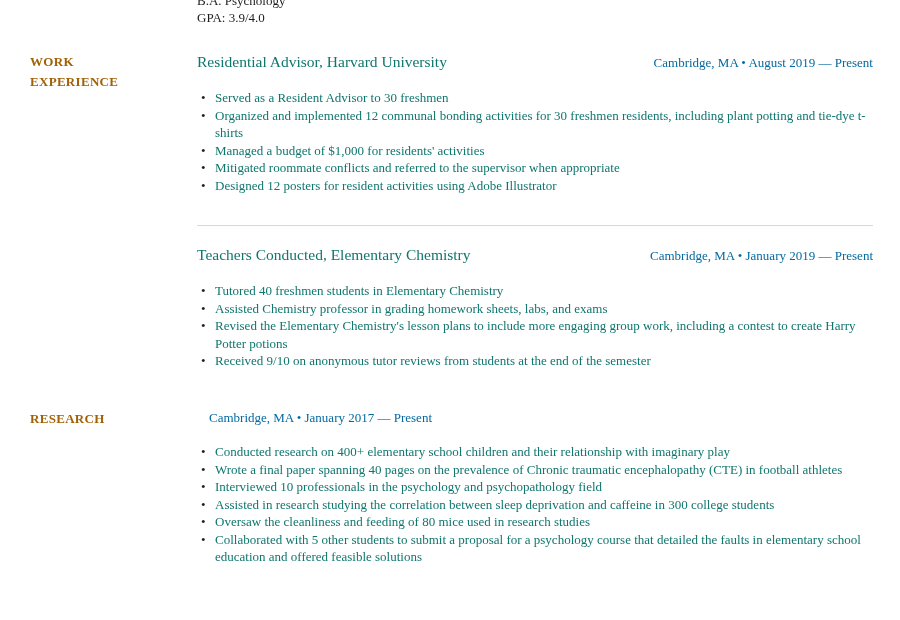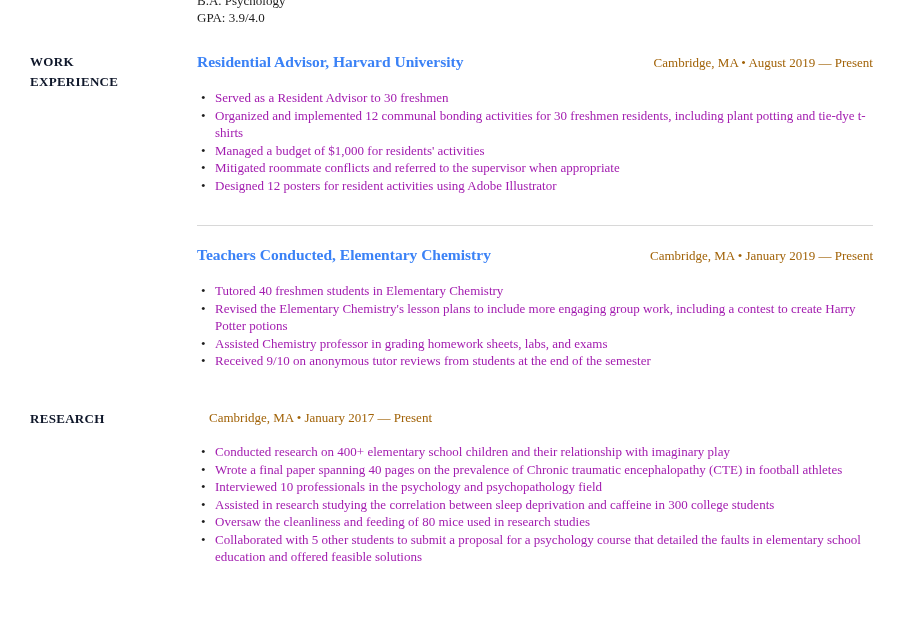--- a/index.html
+++ b/index.html
@@ -35,51 +35,51 @@
   .section-work { margin-top: 26px; }
   .section-research { margin-top: 39px; }
   .side-label {
     width: 167px;
     flex: 0 0 167px;
     padding-right: 60px;
     font-weight: 700;
     font-size: 13px;
     line-height: 20px;
     letter-spacing: 0.3px;
-    color: #0f172a;
+    color: #a16207;
   }
   .content { flex: 1 1 auto; min-width: 0; }
 
   .entry-head {
     display: flex;
     justify-content: space-between;
     align-items: baseline;
   }
   .entry-title {
-    font-weight: 700;
+    font-weight: 400;
     font-size: 15.5px;
     line-height: 20px;
-    color: #3b82f6;
+    color: #0f766e;
   }
   .entry-meta {
     font-size: 13px;
-    color: #a16207;
+    color: #0369a1;
     white-space: nowrap;
     padding-left: 12px;
   }
   ul.bullets {
     list-style: none;
     margin-top: 17px;
   }
   ul.bullets li {
     position: relative;
     padding-left: 18px;
     font-size: 13px;
     line-height: 17.5px;
-    color: #a21caf;
+    color: #0f766e;
   }
   ul.bullets li::before {
     content: "\2022";
     position: absolute;
     left: 4px;
     top: 0;
     color: #1d1d1d;
   }
   .divider {
     border: 0;
@@ -118,22 +118,22 @@
 
       <hr class="divider">
 
       <div class="entry">
         <div class="entry-head">
           <span class="entry-title">Teachers Conducted, Elementary Chemistry</span>
           <span class="entry-meta">Cambridge, MA • January 2019 — Present</span>
         </div>
         <ul class="bullets">
           <li>Tutored 40 freshmen students in Elementary Chemistry</li>
+          <li>Assisted Chemistry professor in grading homework sheets, labs, and exams</li>
           <li>Revised the Elementary Chemistry's lesson plans to include more engaging group work, including a contest to create Harry Potter potions</li>
-          <li>Assisted Chemistry professor in grading homework sheets, labs, and exams</li>
           <li>Received 9/10 on anonymous tutor reviews from students at the end of the semester</li>
         </ul>
       </div>
 
     </div>
   </div>
 
   <div class="section section-research">
     <div class="side-label">RESEARCH</div>
     <div class="content">

